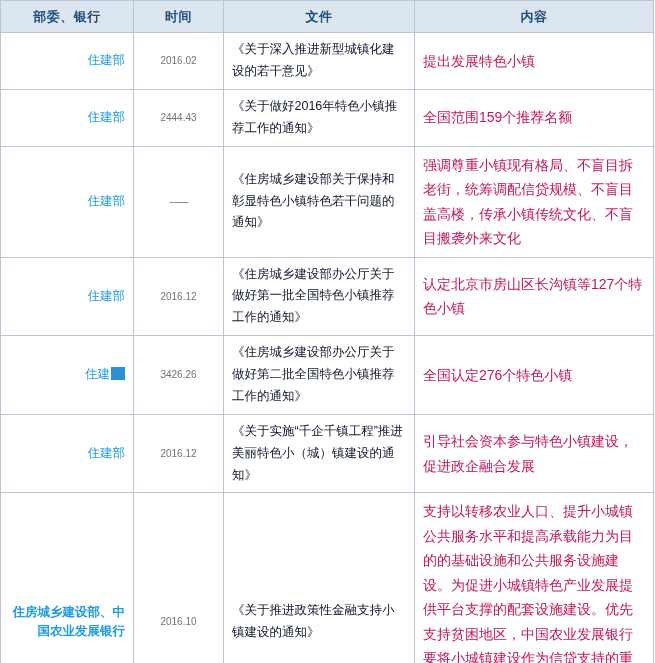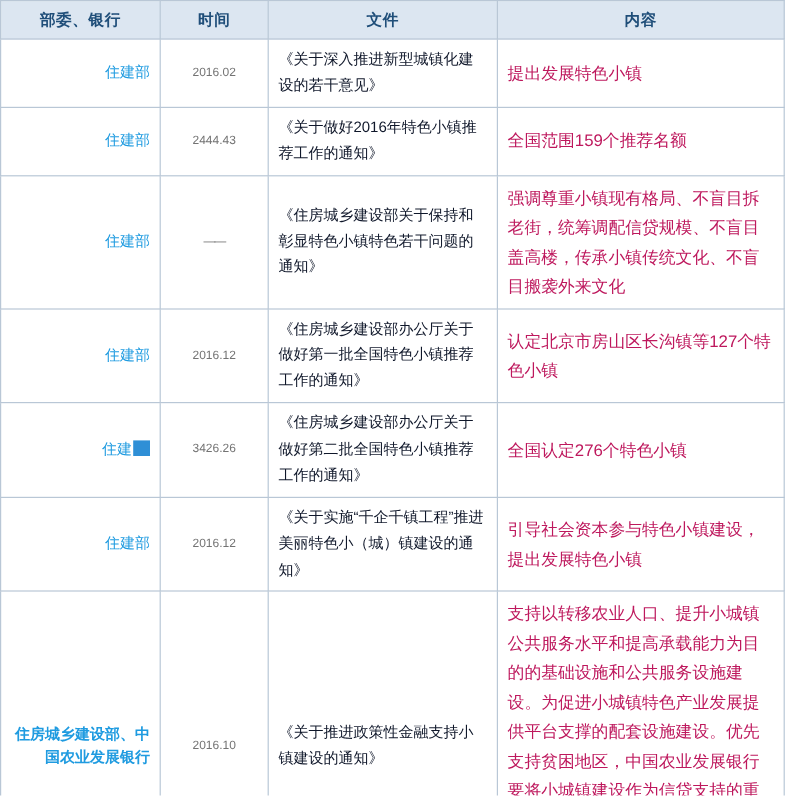--- a/index.html
+++ b/index.html
@@ -129,21 +129,21 @@
     <tr style="height:70px;">
       <td class="cell-dept"><span>住建</span><span class="redact"></span></td>
       <td class="cell-time">3426.26</td>
       <td class="cell-file">《住房城乡建设部办公厅关于做好第二批全国特色小镇推荐工作的通知》</td>
       <td class="cell-content">全国认定276个特色小镇</td>
     </tr>
     <tr style="height:70px;">
       <td class="cell-dept">住建部</td>
       <td class="cell-time">2016.12</td>
       <td class="cell-file">《关于实施“千企千镇工程”推进美丽特色小（城）镇建设的通知》</td>
-      <td class="cell-content">引导社会资本参与特色小镇建设，提出发展特色小镇</td>
+      <td class="cell-content">引导社会资本参与特色小镇建设，促进政企融合发展</td>
     </tr>
     <tr style="height:170px;">
       <td class="cell-dept strong">住房城乡建设部、中国农业发展银行</td>
       <td class="cell-time">2016.10</td>
       <td class="cell-file">《关于推进政策性金融支持小镇建设的通知》</td>
       <td class="cell-content">支持以转移农业人口、提升小城镇公共服务水平和提高承载能力为目的的基础设施和公共服务设施建设。为促进小城镇特色产业发展提供平台支撑的配套设施建设。优先支持贫困地区，中国农业发展银行要将小城镇建设作为信贷支持的重点领域，以贫困地区小城镇建设作为优先支持对象，统筹调配信贷规模，保障融资需求。</td>
     </tr>
   </tbody>
 </table>
 

